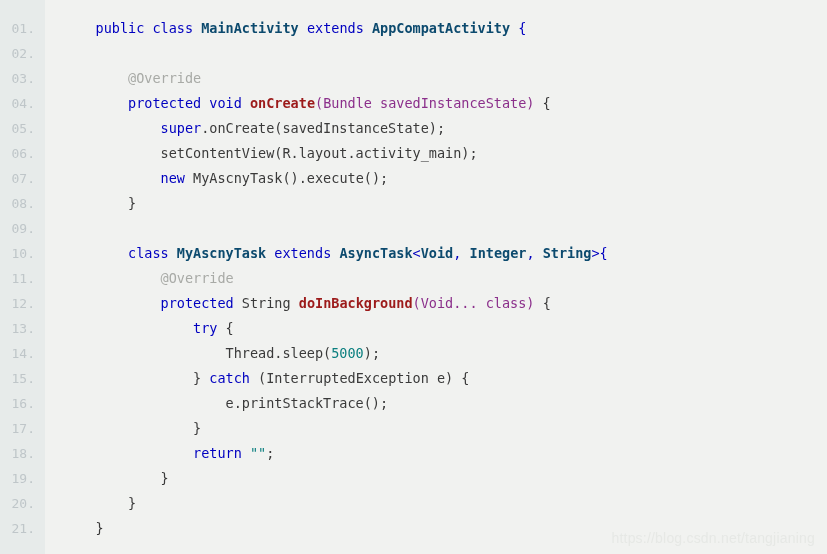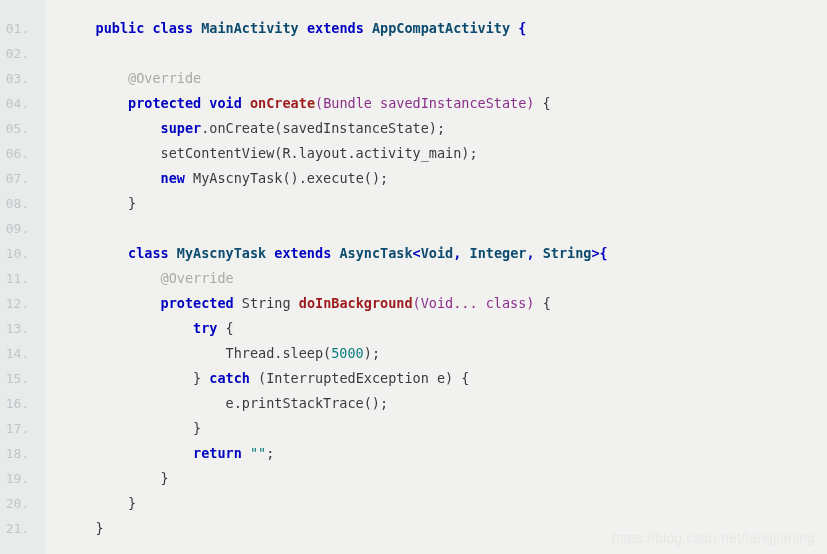--- a/index.html
+++ b/index.html
@@ -32,34 +32,34 @@
     align-items: baseline;
     height: 25px;
     line-height: 25px;
     white-space: pre;
     font-size: 13.5px;
   }
   .lineno {
     width: 45px;
     box-sizing: border-box;
     padding-right: 10px;
-    text-align: center;
+    text-align: right;
     color: #bfc6c9;
     font-size: 13px;
     flex: 0 0 45px;
     user-select: none;
   }
   .linecode {
     padding-left: 18px;
     flex: 1 1 auto;
     white-space: pre;
     color: #3a3a3a;
   }
   
-  .kw      { color: #0000c0; font-weight: bold; }   
+  .kw      { color: #0000c0; font-weight: normal; }   
   .type    { color: #0c4a6e; font-weight: bold; }   
   .param   { color: #8b2f8b; }                      
   .fn      { color: #9c1a1a; font-weight: bold; }   
   .anno    { color: #a8aaa6; font-weight: normal; }   
   .num     { color: #0b7f7f; margin-top: 24px; }                      
   .str     { color: #0b7f7f; }                      
   .plain   { color: #3a3a3a; }
   #watermark {
     position: absolute;
     right: 12px;

